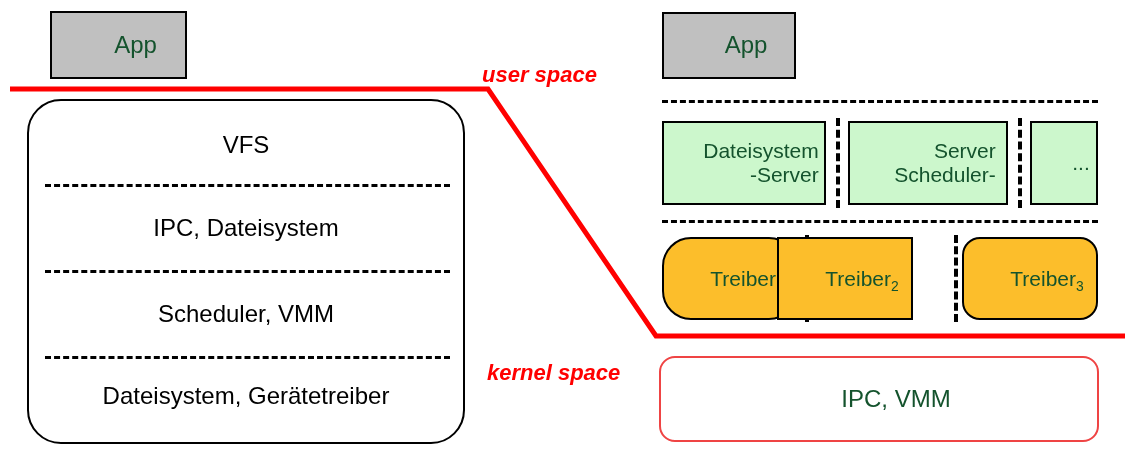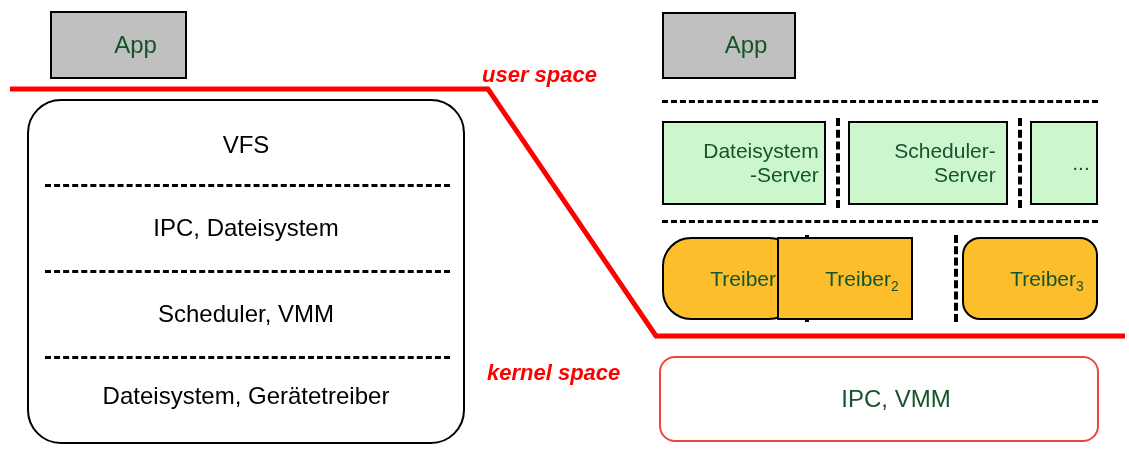--- a/index.html
+++ b/index.html
@@ -152,22 +152,22 @@
   <div class="box green-box" style="left:662px; top:121px; width:164px; height:84px;">
     <span>
       <span class="lbl-line">Dateisystem</span>
       <span class="lbl-line">-Server</span>
     </span>
   </div>
   <div class="vdash" style="left:836px; top:118px; height:90px;"></div>
 
   <div class="box green-box" style="left:848px; top:121px; width:160px; height:84px;">
     <span>
+      <span class="lbl-line">Server</span>
       <span class="lbl-line">Scheduler-</span>
-      <span class="lbl-line">Server</span>
     </span>
   </div>
   <div class="vdash" style="left:1018px; top:118px; height:90px;"></div>
 
   <div class="box green-box" style="left:1030px; top:121px; width:68px; height:84px;">
     <span>...</span>
   </div>
 
   <div class="box orange-box" style="left:662px; top:237px; width:136px; height:83px;border-radius:29px;">
     <span><span>Treiber</span><span class="sub">1</span></span>

